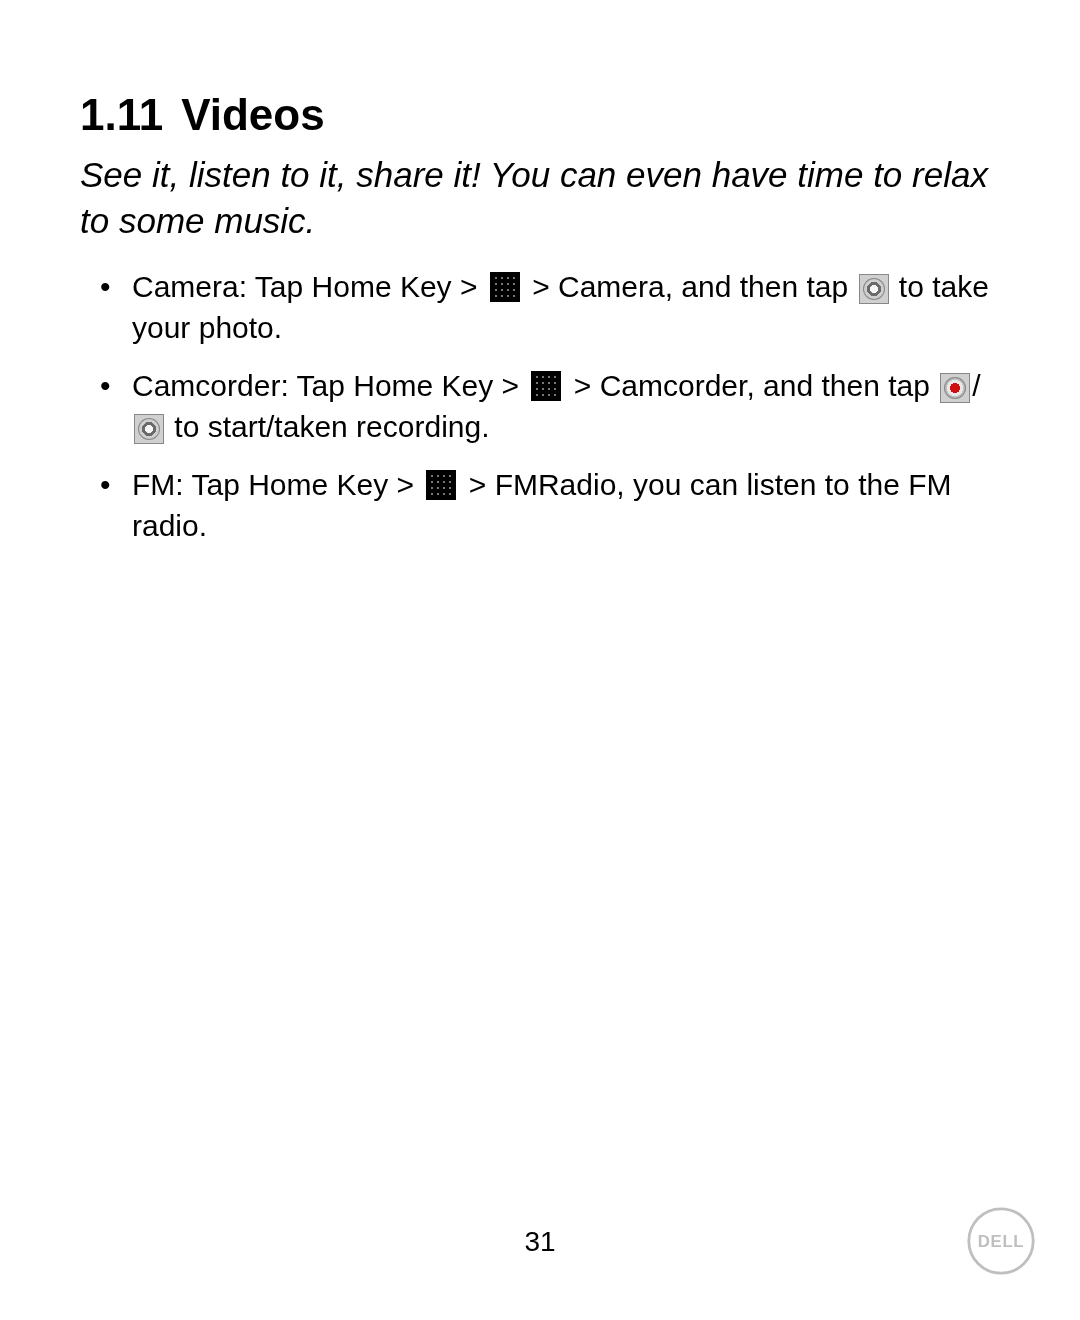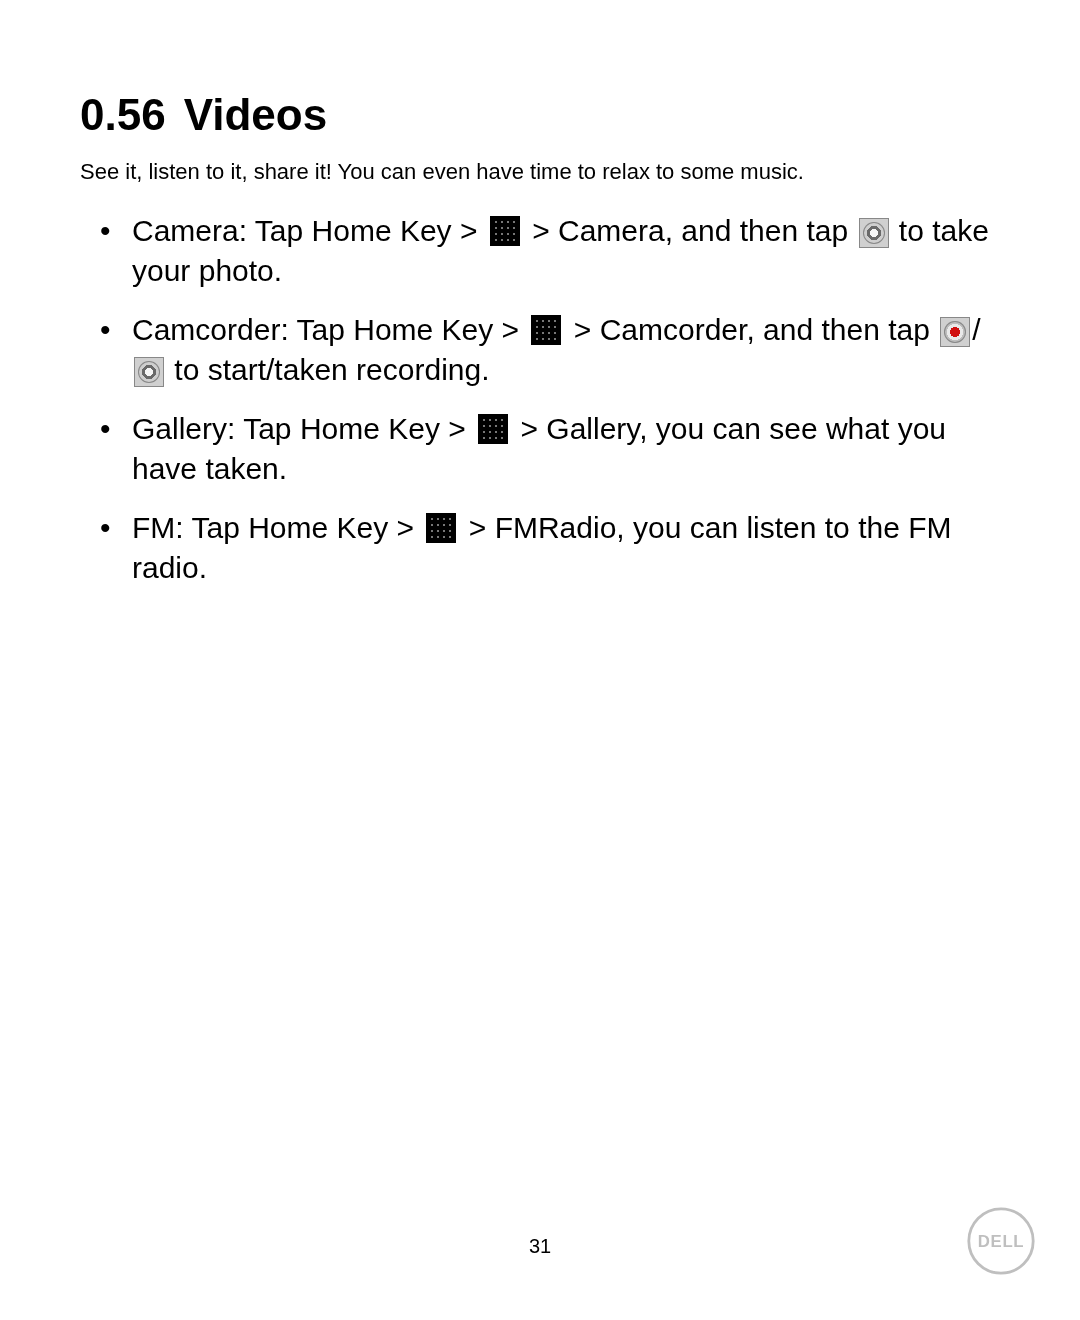--- a/index.html
+++ b/index.html
@@ -17,24 +17,25 @@
     box-sizing: border-box;
   }
   h1.section-title {
     font-size: 44px;
     font-weight: 700;
     margin: 0 0 10px 0;
     letter-spacing: 0px;
   }
   .section-number { margin-right: 18px; }
   p.intro {
-    font-size: 22px;
+    font-size: 35px;
     line-height: 1.3;
-    margin: 18px 0 24px 0;
+    margin: 12px 0 24px 0;
     font-weight: 400;
+    font-style: italic;
   }
   ul.bullets {
     list-style: none;
     padding: 0 0 0 52px;
     margin: 0;
   }
   ul.bullets > li {
     position: relative;
     font-size: 30px;
     line-height: 1.35;
@@ -112,58 +113,55 @@
     border-radius: 50%;
     background: radial-gradient(circle, #d01010 0 5px, #e9e9e9 5px 8px, #bdbdbd 8px 11px);
     box-shadow: inset 0 0 0 1px #888;
   }
   .page-number {
     position: absolute;
     bottom: 62px;
     left: 0;
     width: 100%;
     text-align: center;
-    font-size: 20px;
+    font-size: 28px;
     color: #000;
   }
   .dell-logo {
     position: absolute;
     right: 44px;
     bottom: 44px;
     width: 70px;
     height: 70px;
   }
   .dell-logo svg { width: 100%; height: 100%; }
 </style>
 </head>
 <body>
 
 <div class="page">
 
   <h1 class="section-title">
-    <span class="section-number">0.56</span><span>Videos</span>
+    <span class="section-number">1.11</span><span>Videos</span>
   </h1>
 
   <p class="intro">See it, listen to it, share it! You can even have time to relax to some music.</p>
 
   <ul class="bullets">
 
     <li>
       <span class="b">Camera</span><span>: Tap </span><span class="b">Home Key &gt; </span><span class="apps-icon"></span><span class="b"> &gt; </span><span class="b">Camera</span><span>, and then tap </span><span class="shutter-icon"></span><span> to take your photo.</span>
     </li>
 
     <li>
       <span class="b">Camcorder</span><span>: Tap </span><span class="b">Home Key &gt; </span><span class="apps-icon"></span><span class="b"> &gt; </span><span class="b">Camcorder</span><span>, and then tap </span><span class="record-icon"></span><span>/</span><span class="shutter-icon"></span><span> to start/taken recording.</span>
     </li>
 
 
 
-    <li>
-      <span class="b">Gallery</span><span>: Tap </span><span class="b">Home Key &gt; </span><span class="apps-icon"></span><span class="b"> &gt; </span><span class="b">Gallery</span><span>, you can see what you have taken.</span>
-    </li>
 
     <li>
       <span class="b">FM</span><span>: Tap </span><span class="b">Home Key &gt; </span><span class="apps-icon"></span><span class="b"> &gt; </span><span class="b">FMRadio</span><span>, you can listen to the FM radio.</span>
     </li>
 
   </ul>
 </div>
 
 <div class="page-number">31</div>
 

